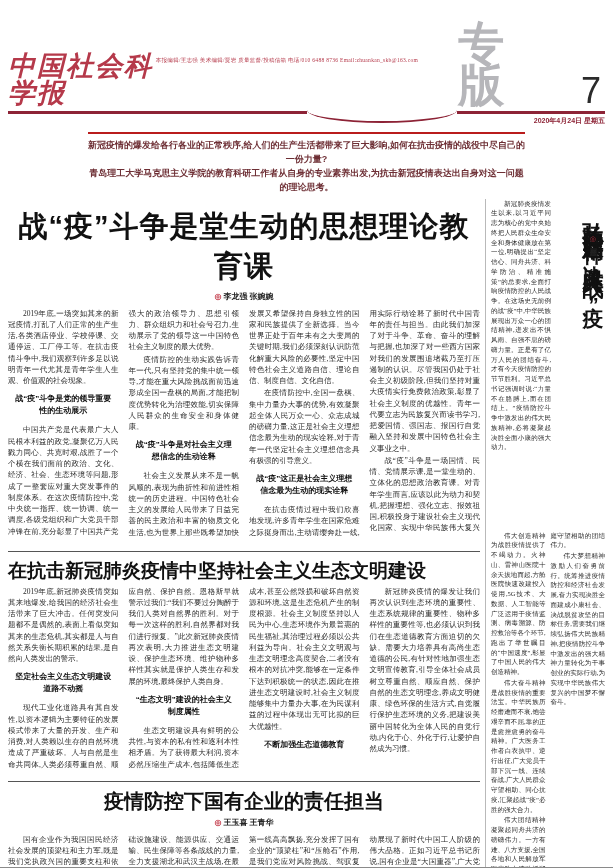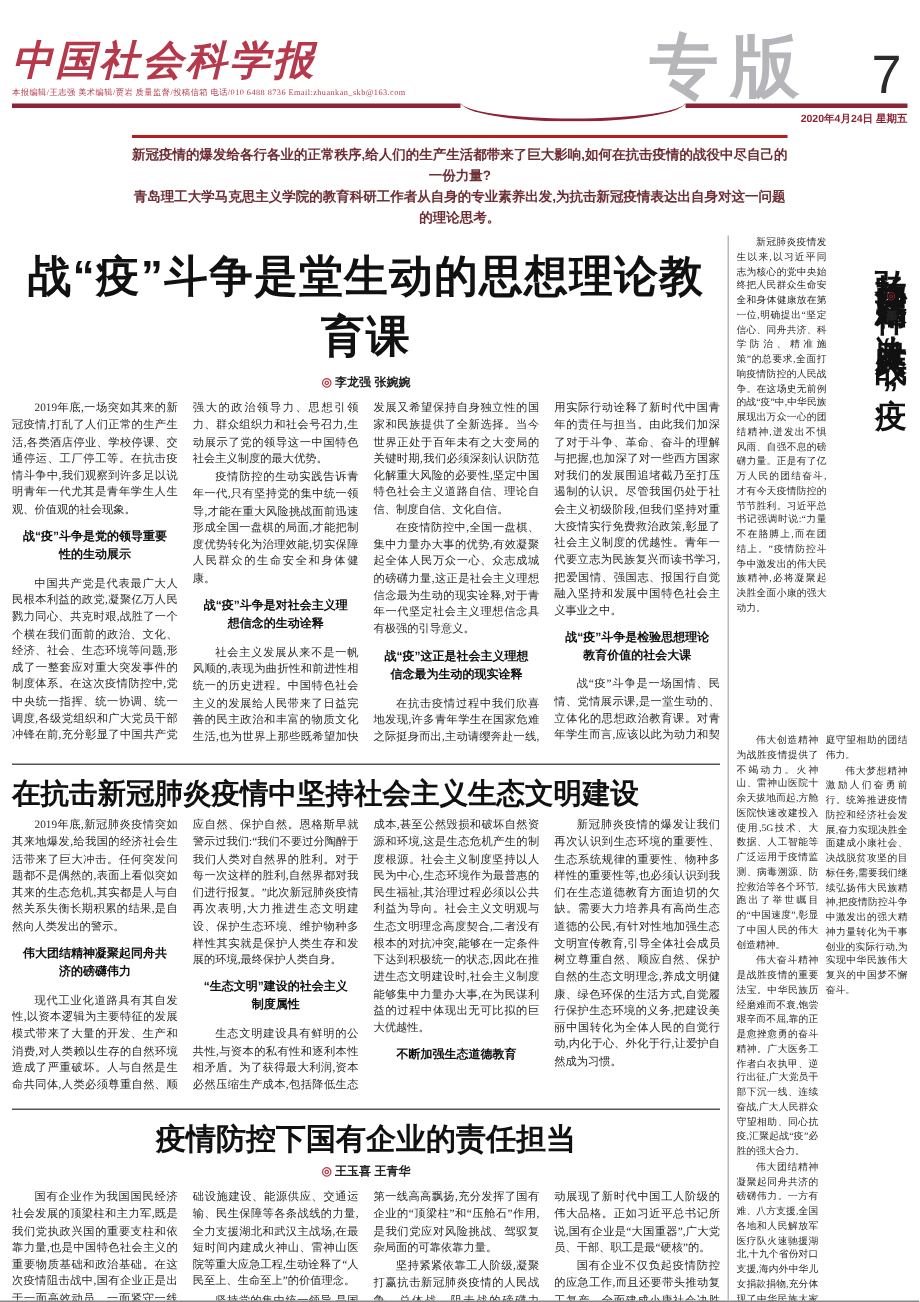--- a/index.html
+++ b/index.html
@@ -2,21 +2,21 @@
 <html><head>
 <meta charset="utf-8">
 <style>
   * { margin:0; padding:0; box-sizing:border-box; }
   html,body { background:#ffffff; }
   body { width:613px; height:868px; font-family:"Liberation Serif","DejaVu Serif",serif; color:#222; overflow:hidden; }
   .page { width:613px; height:868px; padding-top:24px; border-bottom:1px solid #8a8a8a; overflow:hidden; }
 
   
   header { display:flex; justify-content:space-between; align-items:flex-end; padding:0 8px; }
-  .mast-left { display:flex; flex-direction:column;justify-content:flex-end; }
+  .mast-left { display:flex; flex-direction:row;justify-content:flex-end; }
   .logo { font-size:27px; font-weight:bold; font-style:italic; color:#b5394a; letter-spacing:2px; line-height:1; font-family:"Liberation Serif",serif; }
   .info-line { font-size:5.5px; color:#b5394a; margin-top:4px; letter-spacing:.3px; white-space:nowrap; }
   .mr-top { display:flex; align-items:flex-end; gap:40px; padding-right:4px;margin-left:40px; }
   .edition { font-size:46px; line-height:.9; color:#b6b6ba; font-weight:bold; font-family:"Liberation Serif",serif; letter-spacing:8px; }
   .pagenum { font-size:36px; line-height:.85; color:#2b2b2b; font-family:"Liberation Sans",sans-serif; }
 
   .rule-row { display:flex; align-items:flex-start; padding:0 8px; margin-top:2px; }
   .rule-seg { flex:1; height:3px; background:#8d2336; margin-top:2px; }
   .arc { width:150px; height:13px; border-bottom:2px solid #8d2336; border-radius:0 0 75px 75px / 0 0 13px 13px; margin-top:1px; }
   .date-seg { width:148px; border-top:3px solid #8d2336; margin-top:2px; }
@@ -100,32 +100,31 @@
         <div class="body-cols cols4 b1">
             <p>2019年底,一场突如其来的新冠疫情,打乱了人们正常的生产生活,各类酒店停业、学校停课、交通停运、工厂停工等。在抗击疫情斗争中,我们观察到许多足以说明青年一代尤其是青年学生人生观、价值观的社会现象。</p>
             <h3>战“疫”斗争是党的领导重要性的生动展示</h3>
             <p>中国共产党是代表最广大人民根本利益的政党,凝聚亿万人民戮力同心、共克时艰,战胜了一个个横在我们面前的政治、文化、经济、社会、生态环境等问题,形成了一整套应对重大突发事件的制度体系。在这次疫情防控中,党中央统一指挥、统一协调、统一调度,各级党组织和广大党员干部冲锋在前,充分彰显了中国共产党强大的政治领导力、思想引领力、群众组织力和社会号召力,生动展示了党的领导这一中国特色社会主义制度的最大优势。</p>
             <p>疫情防控的生动实践告诉青年一代,只有坚持党的集中统一领导,才能在重大风险挑战面前迅速形成全国一盘棋的局面,才能把制度优势转化为治理效能,切实保障人民群众的生命安全和身体健康。</p>
             <h3>战“疫”斗争是对社会主义理想信念的生动诠释</h3>
             <p>社会主义发展从来不是一帆风顺的,表现为曲折性和前进性相统一的历史进程。中国特色社会主义的发展给人民带来了日益完善的民主政治和丰富的物质文化生活,也为世界上那些既希望加快发展又希望保持自身独立性的国家和民族提供了全新选择。当今世界正处于百年未有之大变局的关键时期,我们必须深刻认识防范化解重大风险的必要性,坚定中国特色社会主义道路自信、理论自信、制度自信、文化自信。</p>
             <p>在疫情防控中,全国一盘棋、集中力量办大事的优势,有效凝聚起全体人民万众一心、众志成城的磅礴力量,这正是社会主义理想信念最为生动的现实诠释,对于青年一代坚定社会主义理想信念具有极强的引导意义。</p>
             <h3>战“疫”这正是社会主义理想信念最为生动的现实诠释</h3>
             <p>在抗击疫情过程中我们欣喜地发现,许多青年学生在国家危难之际挺身而出,主动请缨奔赴一线,用实际行动诠释了新时代中国青年的责任与担当。由此我们加深了对于斗争、革命、奋斗的理解与把握,也加深了对一些西方国家对我们的发展围追堵截乃至打压遏制的认识。尽管我国仍处于社会主义初级阶段,但我们坚持对重大疫情实行免费救治政策,彰显了社会主义制度的优越性。青年一代要立志为民族复兴而读书学习,把爱国情、强国志、报国行自觉融入坚持和发展中国特色社会主义事业之中。</p>
-            <h3>战“疫”斗争是检验思想理论教育价值的社会大课</h3>
             <p>战“疫”斗争是一场国情、民情、党情展示课,是一堂生动的、立体化的思想政治教育课。对青年学生而言,应该以此为动力和契机,把握理想、强化立志、报效祖国,积极投身于建设社会主义现代化国家、实现中华民族伟大复兴的梦想之中,自觉担负起建设社会主义事业的重任。</p>
           </div>
       </article>
 
       <hr class="article-divider">
 
       <article>
         <h2 class="headline-2">在抗击新冠肺炎疫情中坚持社会主义生态文明建设</h2>
         <div class="body-cols cols4 b2">
             <p>2019年底,新冠肺炎疫情突如其来地爆发,给我国的经济社会生活带来了巨大冲击。任何突发问题都不是偶然的,表面上看似突如其来的生态危机,其实都是人与自然关系失衡长期积累的结果,是自然向人类发出的警示。</p>
-            <h3>伟大团结精神凝聚起同舟共济的磅礴伟力</h3>
+            <h3>坚定社会主义生态文明建设道路不动摇</h3>
             <p>现代工业化道路具有其自发性,以资本逻辑为主要特征的发展模式带来了大量的开发、生产和消费,对人类赖以生存的自然环境造成了严重破坏。人与自然是生命共同体,人类必须尊重自然、顺应自然、保护自然。恩格斯早就警示过我们:“我们不要过分陶醉于我们人类对自然界的胜利。对于每一次这样的胜利,自然界都对我们进行报复。”此次新冠肺炎疫情再次表明,大力推进生态文明建设、保护生态环境、维护物种多样性其实就是保护人类生存和发展的环境,最终保护人类自身。</p>
             <h3>“生态文明”建设的社会主义制度属性</h3>
             <p>生态文明建设具有鲜明的公共性,与资本的私有性和逐利本性相矛盾。为了获得最大利润,资本必然压缩生产成本,包括降低生态成本,甚至公然毁损和破坏自然资源和环境,这是生态危机产生的制度根源。社会主义制度坚持以人民为中心,生态环境作为最普惠的民生福祉,其治理过程必须以公共利益为导向。社会主义文明观与生态文明理念高度契合,二者没有根本的对抗冲突,能够在一定条件下达到积极统一的状态,因此在推进生态文明建设时,社会主义制度能够集中力量办大事,在为民谋利益的过程中体现出无可比拟的巨大优越性。</p>
             <h3>不断加强生态道德教育</h3>
             <p>新冠肺炎疫情的爆发让我们再次认识到生态环境的重要性、生态系统规律的重要性、物种多样性的重要性等,也必须认识到我们在生态道德教育方面迫切的欠缺。需要大力培养具有高尚生态道德的公民,有针对性地加强生态文明宣传教育,引导全体社会成员树立尊重自然、顺应自然、保护自然的生态文明理念,养成文明健康、绿色环保的生活方式,自觉履行保护生态环境的义务,把建设美丽中国转化为全体人民的自觉行动,内化于心、外化于行,让爱护自然成为习惯。</p>
           </div>
       </article>
 
       <hr class="article-divider">
 

